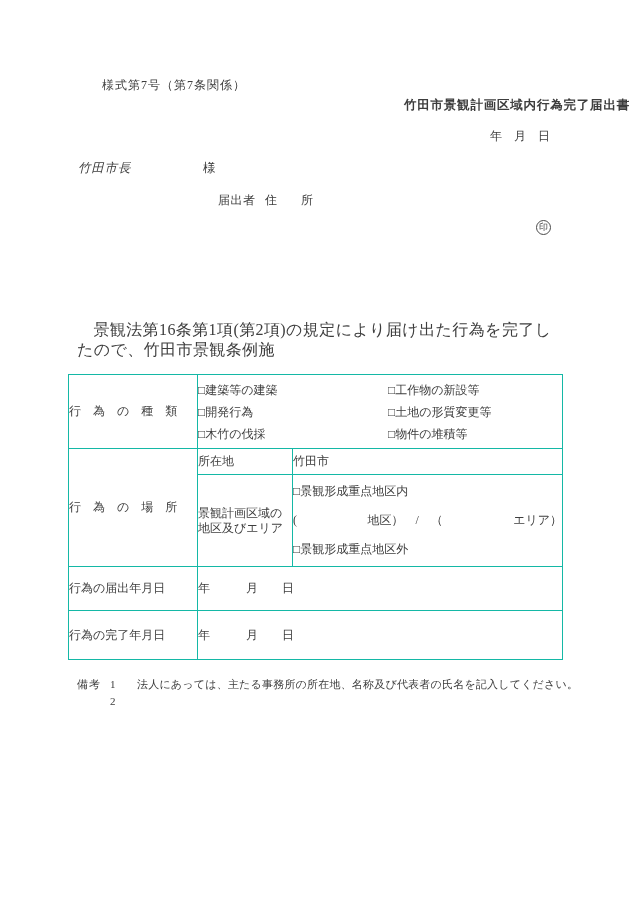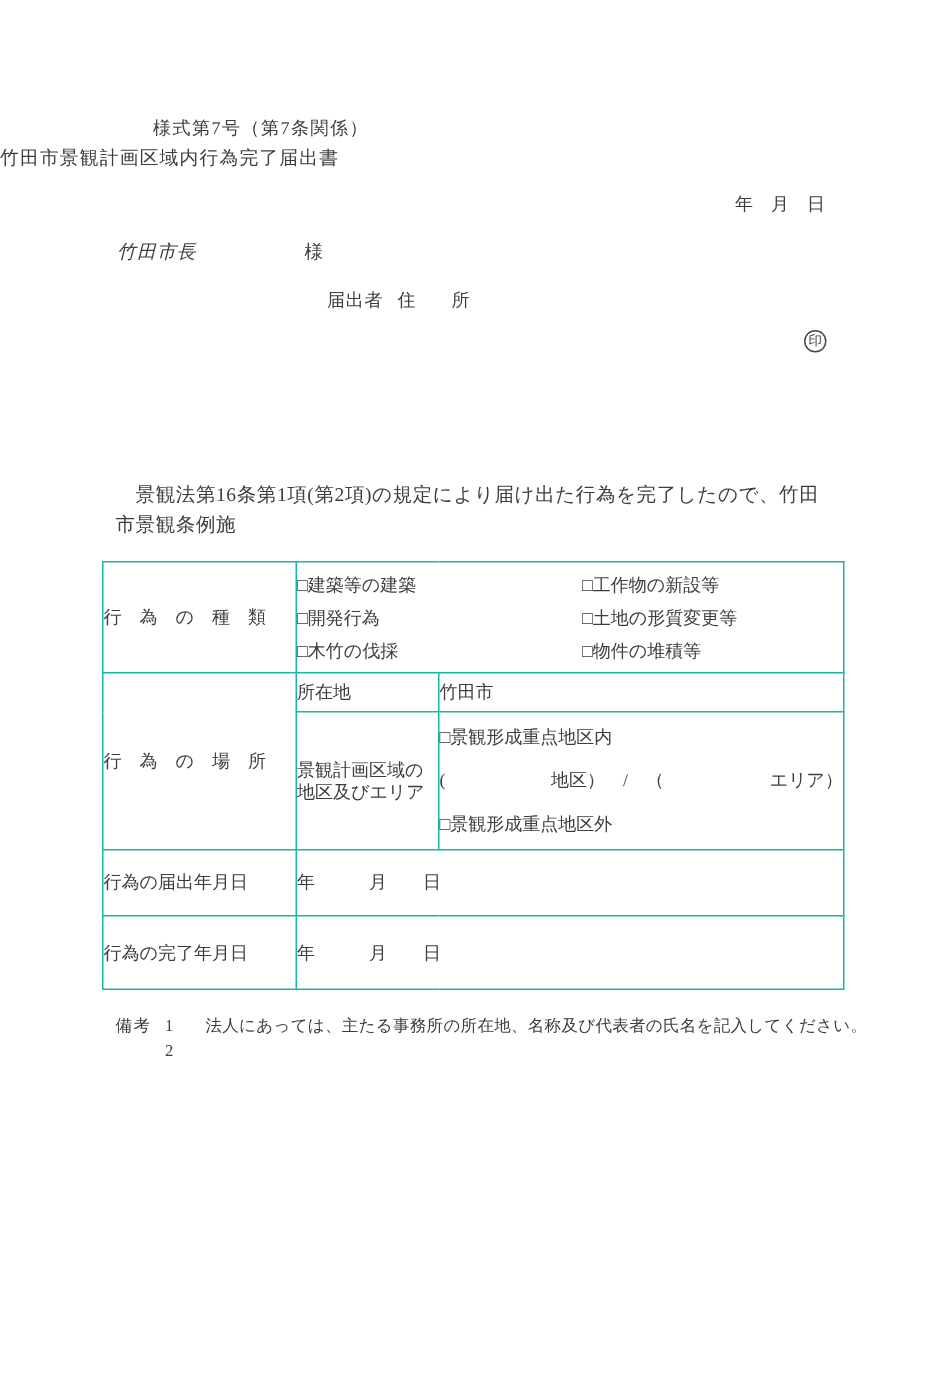--- a/index.html
+++ b/index.html
@@ -11,39 +11,39 @@
     font-family: "Liberation Serif", "DejaVu Serif", serif;
     color: #3d3d3d;
     font-size: 12.5px;
   }
   .form-number {
     position: absolute; left: 75px; top: 77px;
     font-size: 12px; letter-spacing: 1px; margin-left: 27px;
   }
   .title {
     position: absolute; left: 0; right: 0; top: 97px;
-    text-align: left; font-size: 12.5px; font-weight: normal;
+    text-align: right; font-size: 12.5px; font-weight: bold;
     letter-spacing: 0.8px;
   }
   .date-line { position: absolute; right: 80px; top: 128px; font-size: 12px; }
   .addressee { position: absolute; left: 78px; top: 160px; letter-spacing: 0.8px; }
   .addr-name { display: inline-block; width: 125px; font-style: italic; }
   .notifier { position: absolute; left: 218px; top: 192px; font-size: 12px; }
   .nrow { height: 27.5px; display: flex; align-items: flex-start; }
   .nlabel { display: inline-block; width: 47px; letter-spacing: 0.5px; }
   .nrow.indent .nfield { margin-left: 47px; }
   .seal {
     position: absolute; left: 536px; top: 220px;
     width: 15px; height: 15px; border: 1px solid #4a4a4a; border-radius: 50%;
     display: flex; align-items: center; justify-content: center;
     font-size: 9px; line-height: 1;
   }
   .body-text {
     position: absolute; left: 77px; top: 320px; width: 482px;
-    font-size: 13px; line-height: 20px; letter-spacing: 0.4px;
+    font-size: 16px; line-height: 20px; letter-spacing: 0.4px;
   }
   table.form-table {
     position: absolute; left: 68px; top: 374px; width: 494px;
     border-collapse: collapse; table-layout: fixed; font-size: 12px;
   }
   .form-table td { border: 1px solid #14b8a6; vertical-align: middle; padding: 0; }
   .rowhead { padding-left: 10px; }
   .cb-cell { padding: 4px 0 4px 6px; }
   .cb-cols { display: flex; }
   .cb-col1 { width: 190px; }

